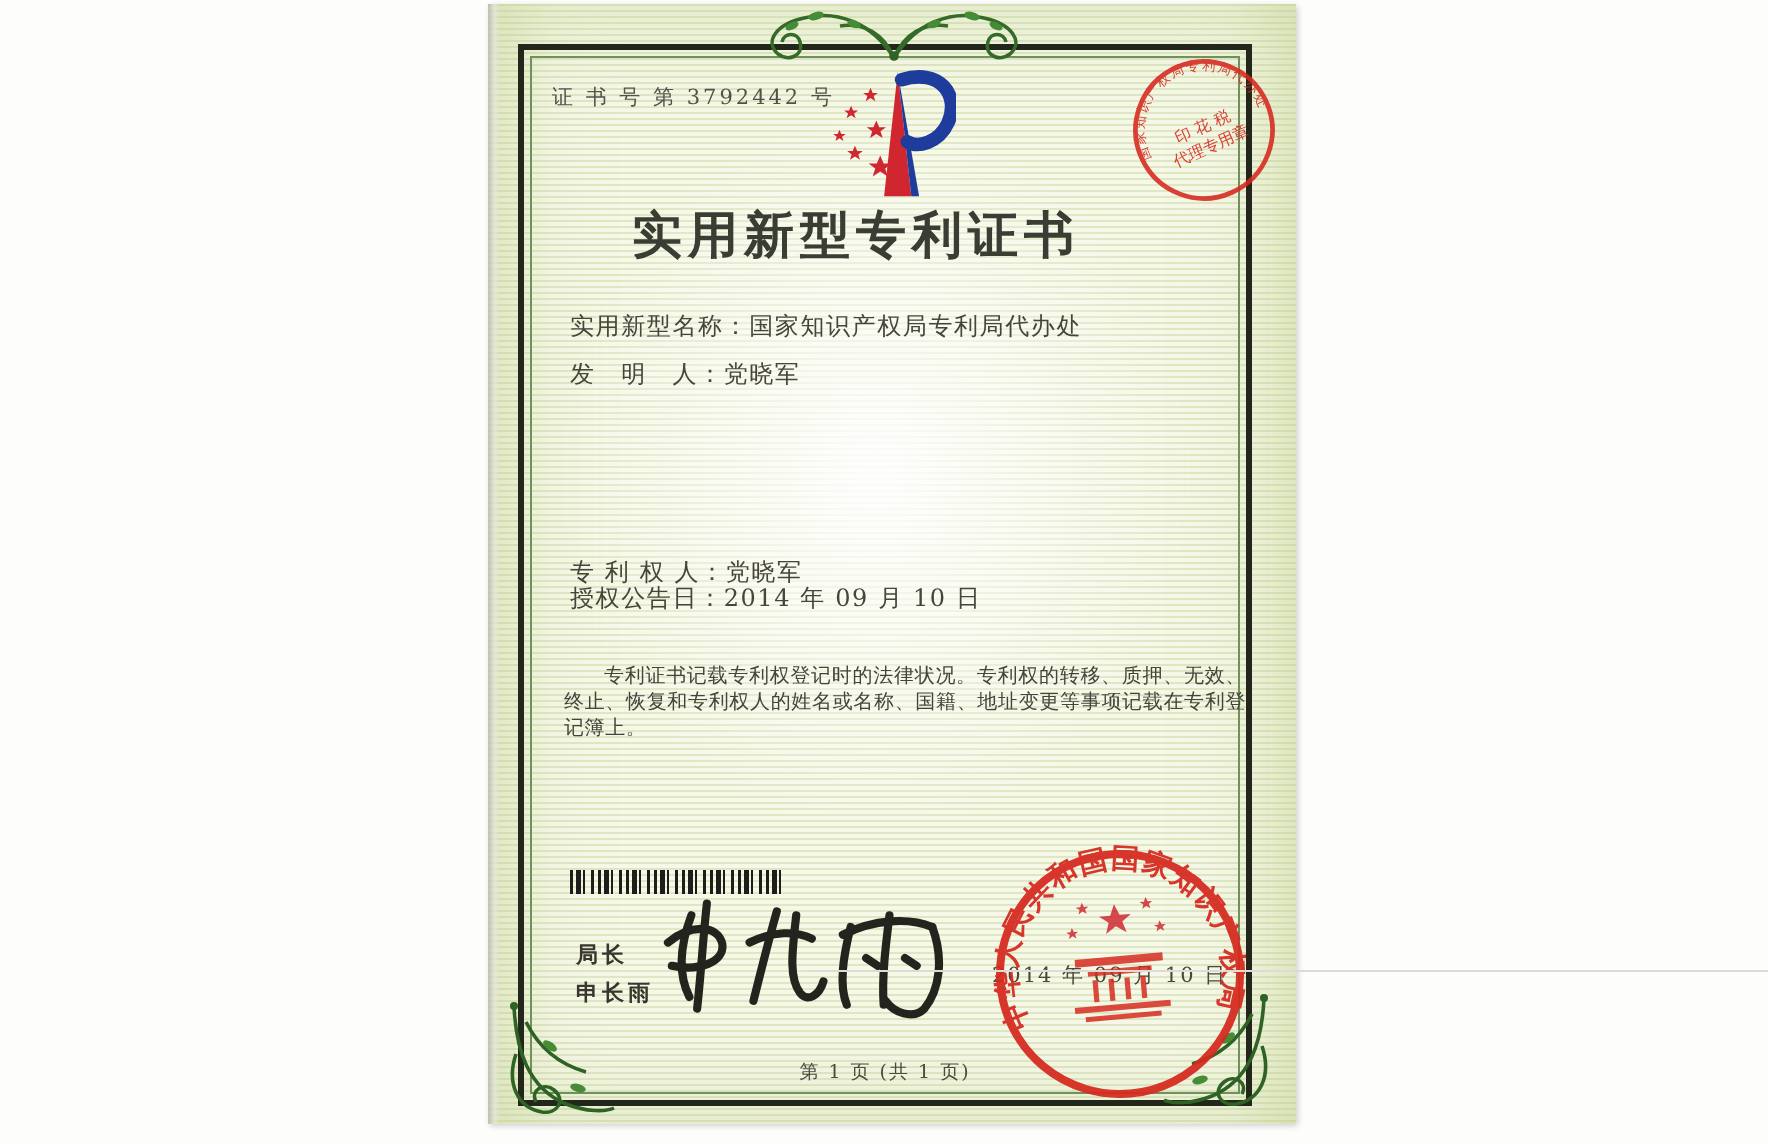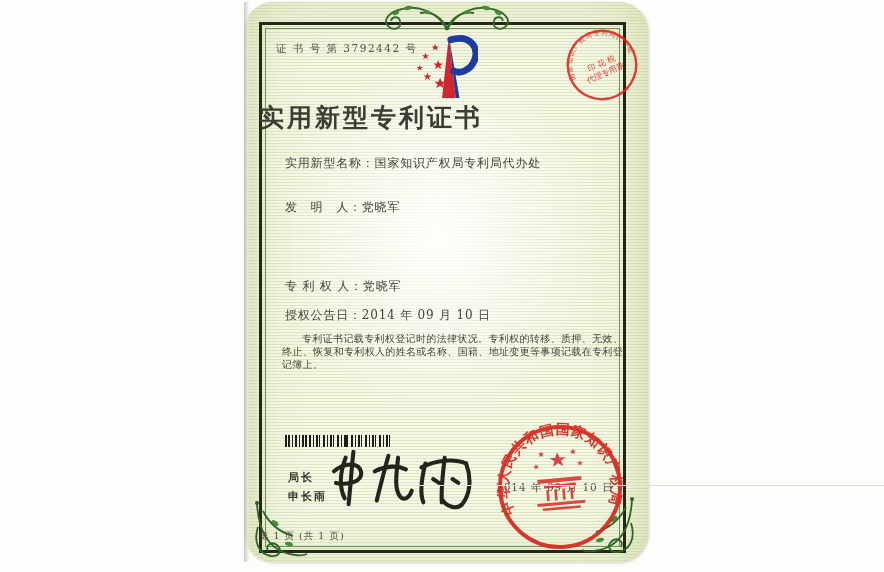--- a/index.html
+++ b/index.html
@@ -9,41 +9,40 @@
     font-family:"DejaVu Serif", serif;
   }
   .page{
     position:absolute;left:244px;top:2px;width:404px;height:560px;
     background:
       radial-gradient(ellipse 55% 45% at 48% 42%, rgba(255,255,255,.92), rgba(255,255,255,0) 72%),
       repeating-linear-gradient(180deg, rgba(168,190,110,.30) 0 1px, rgba(255,255,255,0) 1px 3px),
       linear-gradient(90deg,#ecf0d6,#f6f8e8 8%,#f6f8e8 92%,#ecf0d6),
       #f3f6e2;
     box-shadow: inset 0 0 55px rgba(190,206,140,.55), 1px 1px 3px rgba(0,0,0,.18);
-    border-radius: 29px;
   }
   .page::before{
     content:"";position:absolute;left:0;top:0;bottom:0;width:6px;
     background:linear-gradient(90deg,#b5b6ab,#e7e7dd 55%,rgba(255,255,255,0));
     opacity:.75;pointer-events:none;
   }
   .frame{
     position:absolute;left:15px;top:20px;width:367px;height:531px;
     box-sizing:border-box;border:3px solid #23261b;
   }
   .frame-inner{
     position:absolute;left:21px;top:26px;width:355px;height:519px;
     box-sizing:border-box;border:1px solid #6f915c;
   }
   .abs{position:absolute;}
   .cert-no{
     left:32px;top:40px;font-size:10.5px;letter-spacing:1.5px;color:#53504a;
   }
   .title{
-    left:15px;top:99px;width:338px;
+    left:15px;top:99px;width:338px;text-align:center;
     font-size:25px;font-weight:700;letter-spacing:3px;color:#3a3d33;
   }
   .field{
     left:41px;font-size:12px;letter-spacing:.8px;color:#474439;white-space:nowrap;
   }
   .field .lab{color:#474439;text-align:center;}
   .paras{
     left:38px;top:330px;width:341px;font-size:10px;line-height:13px;
     letter-spacing:.3px;color:#45443a;text-align:justify;
   }
@@ -51,21 +50,21 @@
   .barcode{
     left:41px;top:433px;width:107px;height:12px;
     background:repeating-linear-gradient(90deg,
       #1d1d1b 0 1.5px, transparent 1.5px 3px,
       #1d1d1b 3px 5.5px, transparent 5.5px 6.5px,
       #1d1d1b 6.5px 7.5px, transparent 7.5px 10.5px,
       #1d1d1b 10.5px 12px, transparent 12px 14px);
   }
   .signer{left:44px;top:466px;font-size:11px;color:#38362d;letter-spacing:2px;line-height:19px;font-weight:700;}
   .seal-date{left:252px;top:479px;font-size:10.5px;letter-spacing:1px;color:#49463b;}
-  .footer{left:15px;top:528px;width:367px;text-align:left;font-size:9.5px;color:#4c493f;letter-spacing:1px;}
+  .footer{left:15px;top:528px;width:367px;text-align:center;font-size:9.5px;color:#4c493f;letter-spacing:1px;}
   svg{display:block;}
   .stray-line{left:404px;top:485px;width:480px;height:1px;background:#dcdcd2;}
   
   .orn-top{left:128px;top:-1px;}
   .orn-bl{left:5px;top:497px;}
   .orn-br{left:336px;top:493px;}
   .logo{left:166px;top:29px;}
   .agency-seal{left:320px;top:25px;opacity:.88;}
   .main-seal{left:251px;top:420px;opacity:.93;}
   .sign-svg{left:78px;top:444px;}
@@ -137,27 +136,27 @@
       <text x="40" y="41" text-anchor="middle" font-size="8.5">印 花 税</text>
       <text x="40" y="52" text-anchor="middle" font-size="8.5">代理专用章</text>
     </g>
   </svg>
 
   <div class="abs title">实用新型专利证书</div>
 
   <div class="abs field" style="top:153px">
     <span class="lab">实用新型名称：</span><span>国家知识产权局专利局代办处</span>
   </div>
-  <div class="abs field" style="top:197px">
+  <div class="abs field" style="top:177px">
     <span class="lab">发　明　人：</span><span>党晓军</span>
   </div>
   <div class="abs field" style="top:276px">
     <span class="lab">专 利 权 人：</span><span>党晓军</span>
   </div>
-  <div class="abs field" style="top:305px">
+  <div class="abs field" style="top:289px">
     <span class="lab">授权公告日：</span><span>2014 年 09 月 10 日</span>
   </div>
 
   <div class="abs paras">
     <p>专利证书记载专利权登记时的法律状况。专利权的转移、质押、无效、终止、恢复和专利权人的姓名或名称、国籍、地址变更等事项记载在专利登记簿上。</p>
   </div>
 
   <div class="abs barcode"></div>
 
   <div class="abs signer">

